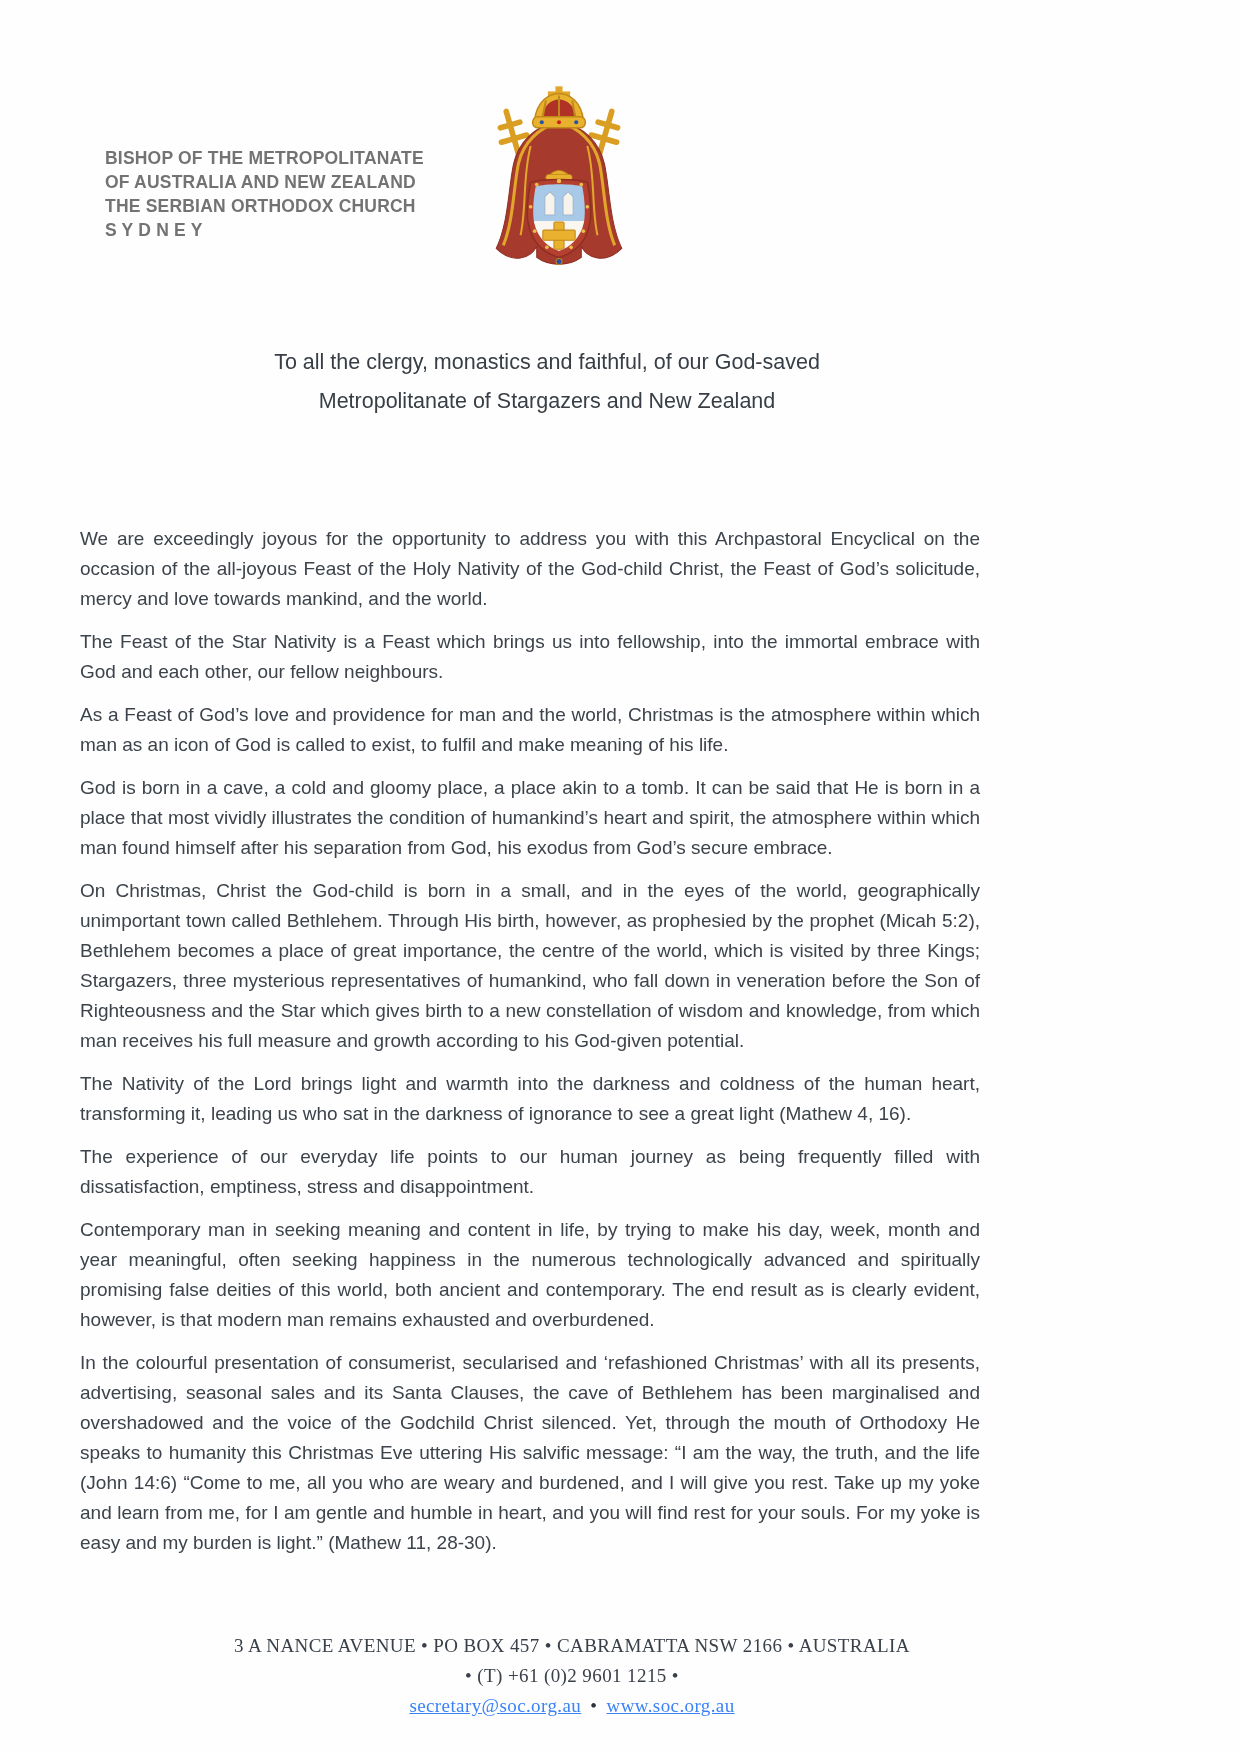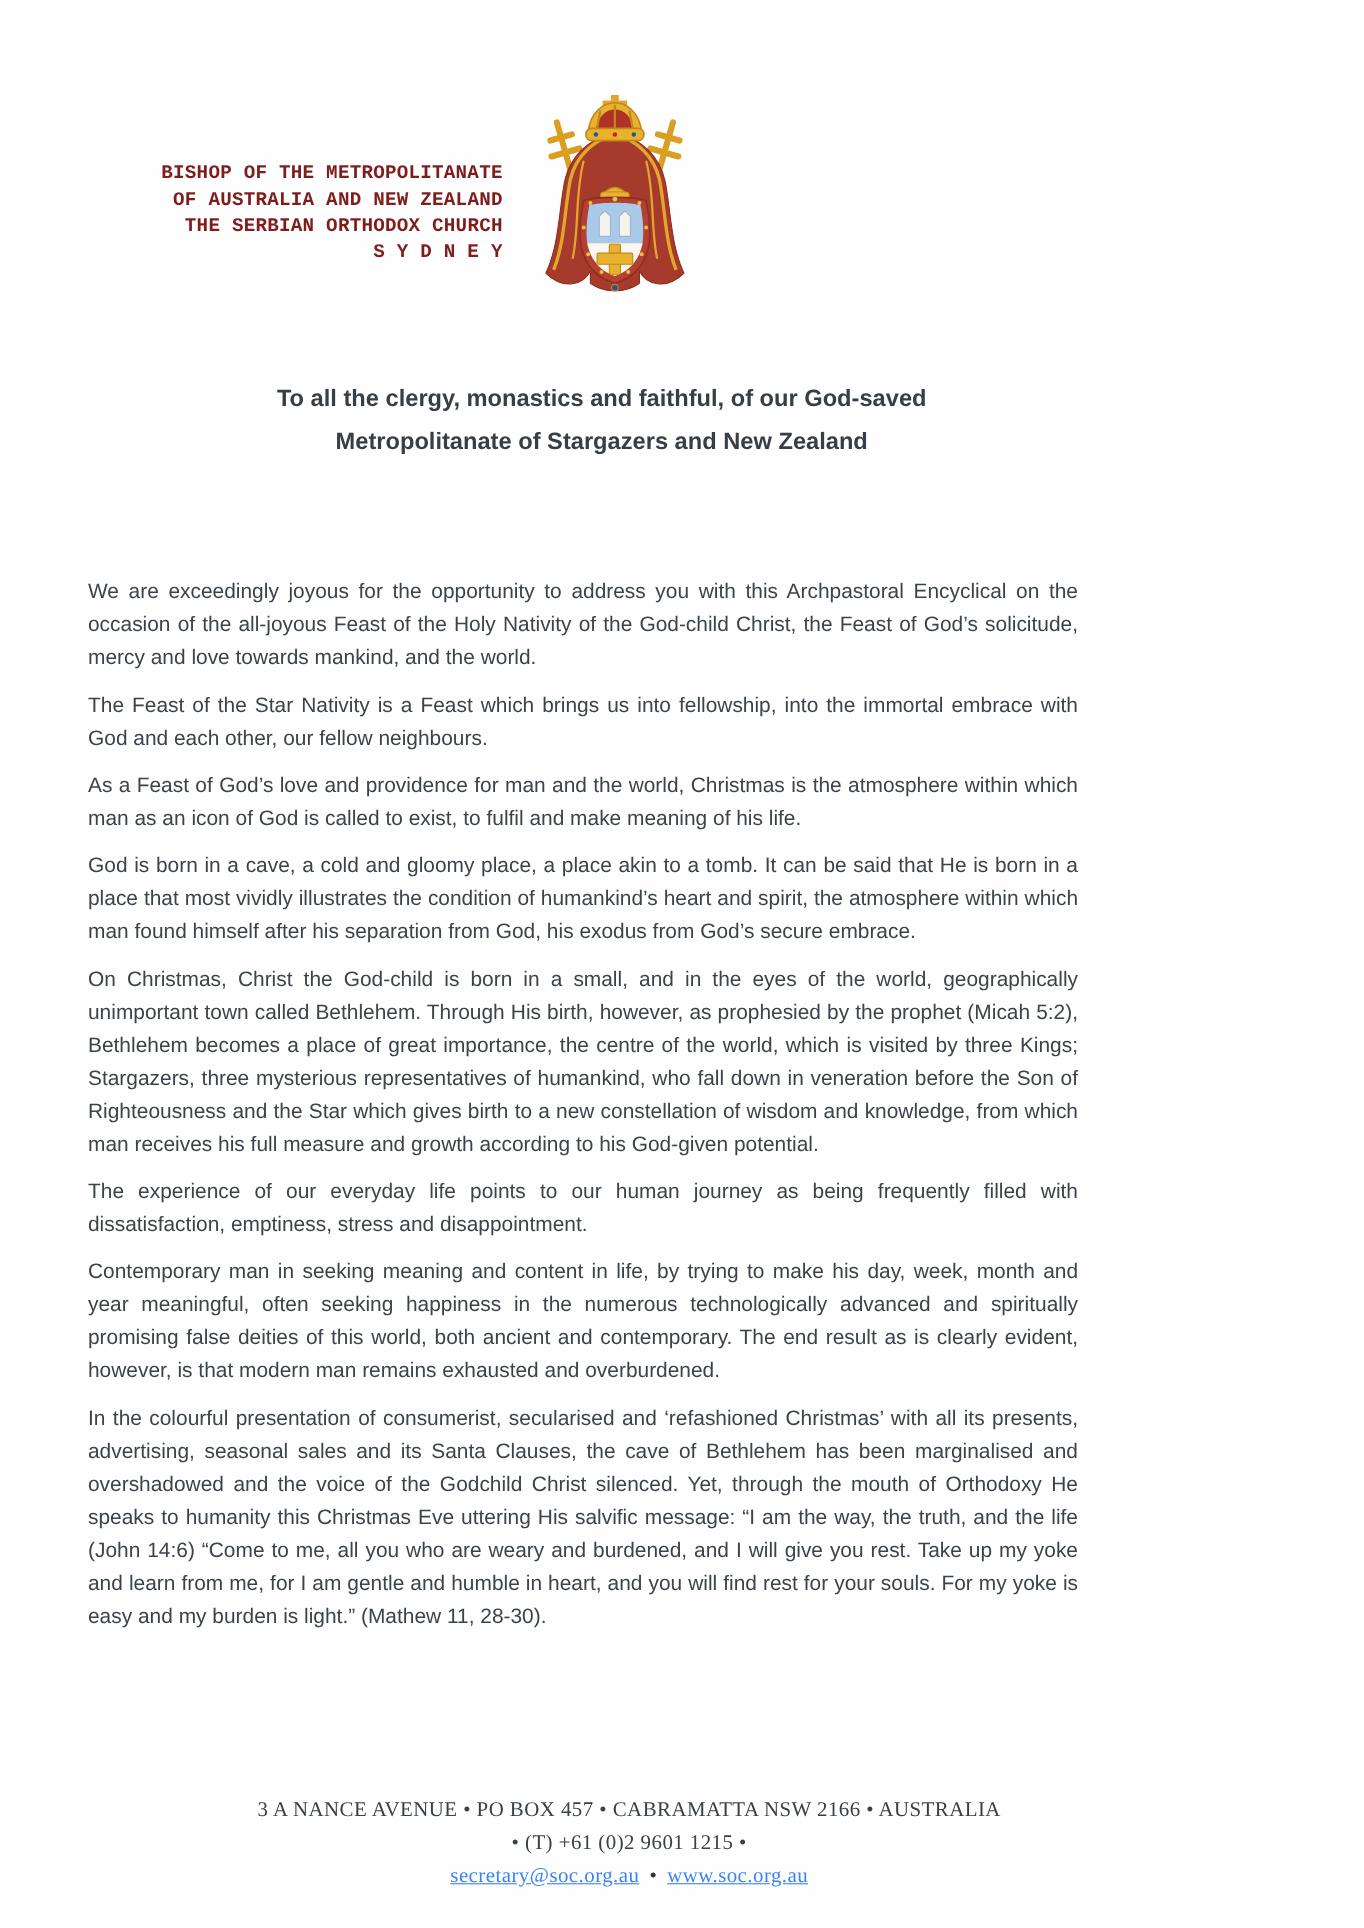--- a/index.html
+++ b/index.html
@@ -11,26 +11,26 @@
     margin: 0 auto;
     background: #fefefe;
     overflow: hidden;
     font-family: "Liberation Sans", sans-serif;
     color: #3d434b;
   }
   
   .header-left {
     position: absolute;
     top: 146px; left: 105px; width: 352px;
-    text-align: right;
-    font-family: Liberation Mono, monospace;
+    text-align: left;
+    font-family: Liberation Sans, sans-serif;
     font-weight: bold;
     font-size: 17.5px;
     line-height: 24px;
-    color: #7f1d1d;
+    color: #737373;
     letter-spacing: 0.2px;
   }
   .header-right {
     position: absolute;
     top: 148px; left: 655px; width: 380px;
     text-align: left;
     font-family: "Liberation Serif", serif;
     font-weight: bold;
     font-size: 17.5px;
     line-height: 24px;
@@ -39,21 +39,21 @@
   }
   .header-crest {
     position: absolute;
     top: 82px; left: 478px; width: 162px; height: 195px;
   }
   
   .doc-title {
     position: absolute;
     top: 343px; left: 97px; width: 900px;
     text-align: center;
-    font-weight: bold;
+    font-weight: normal;
     font-size: 21.5px;
     line-height: 39px;
     color: #383e45;
   }
   
   .doc-body {
     position: absolute;
     top: 524px; left: 80px; width: 900px;
     font-size: 19px;
     line-height: 30px;
@@ -166,20 +166,21 @@
     <div>To all the clergy, monastics and faithful, of our God-saved</div>
     <div>Metropolitanate of Stargazers and New Zealand</div>
   </div>
 
   <div class="doc-body">
     <p>We are exceedingly joyous for the opportunity to address you with this Archpastoral Encyclical on the occasion of the all-joyous Feast of the Holy Nativity of the God-child Christ, the Feast of God’s solicitude, mercy and love towards mankind, and the world.</p>
     <p>The Feast of the Star Nativity is a Feast which brings us into fellowship, into the immortal embrace with God and each other, our fellow neighbours.</p>
     <p>As a Feast of God’s love and providence for man and the world, Christmas is the atmosphere within which man as an icon of God is called to exist, to fulfil and make meaning of his life.</p>
     <p>God is born in a cave, a cold and gloomy place, a place akin to a tomb. It can be said that He is born in a place that most vividly illustrates the condition of humankind’s heart and spirit, the atmosphere within which man found himself after his separation from God, his exodus from God’s secure embrace.</p>
     <p>On Christmas, Christ the God-child is born in a small, and in the eyes of the world, geographically unimportant town called Bethlehem. Through His birth, however, as prophesied by the prophet (Micah 5:2), Bethlehem becomes a place of great importance, the centre of the world, which is visited by three Kings; Stargazers, three mysterious representatives of humankind, who fall down in veneration before the Son of Righteousness and the Star which gives birth to a new constellation of wisdom and knowledge, from which man receives his full measure and growth according to his God-given potential.</p>
+    <p>The Nativity of the Lord brings light and warmth into the darkness and coldness of the human heart, transforming it, leading us who sat in the darkness of ignorance to see a great light (Mathew 4, 16).</p>
     <p>The experience of our everyday life points to our human journey as being frequently filled with dissatisfaction, emptiness, stress and disappointment.</p>
     <p>Contemporary man in seeking meaning and content in life, by trying to make his day, week, month and year meaningful, often seeking happiness in the numerous technologically advanced and spiritually promising false deities of this world, both ancient and contemporary. The end result  as is clearly evident, however,  is that modern man remains exhausted and overburdened.</p>
     <p>In the colourful presentation of consumerist, secularised and ‘refashioned Christmas’ with all its presents, advertising, seasonal sales and its Santa Clauses, the cave of Bethlehem has been marginalised and overshadowed and the voice of the Godchild Christ silenced.  Yet, through the mouth of Orthodoxy  He speaks to humanity this Christmas Eve uttering His salvific message: “I am the way, the truth, and the life (John 14:6)   “Come to me, all you who are weary and burdened, and I will give you rest. Take up my yoke and learn from me, for I am gentle and humble in heart, and you will find rest for your souls. For my yoke is easy and my burden is light.” (Mathew 11, 28-30).</p>
   </div>
 
   <div class="doc-footer">
     <div>3 A NANCE AVENUE   • PO BOX 457 • CABRAMATTA NSW 2166 • AUSTRALIA</div>
     <div>• (T) +61 (0)2 9601 1215 •</div>
     <div class="links">
       <a href="#">secretary@soc.org.au</a>

